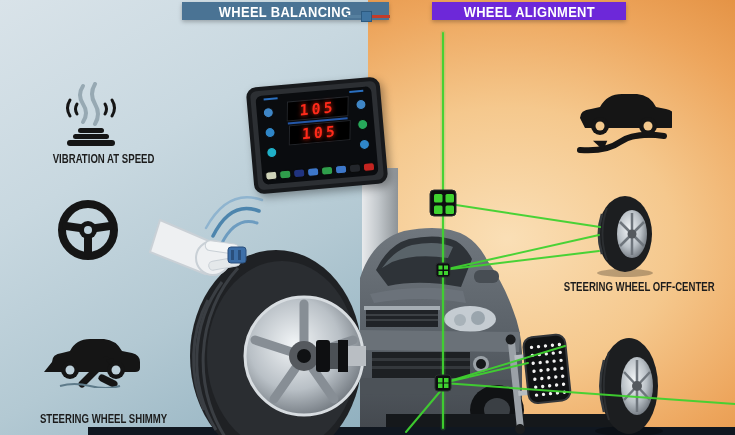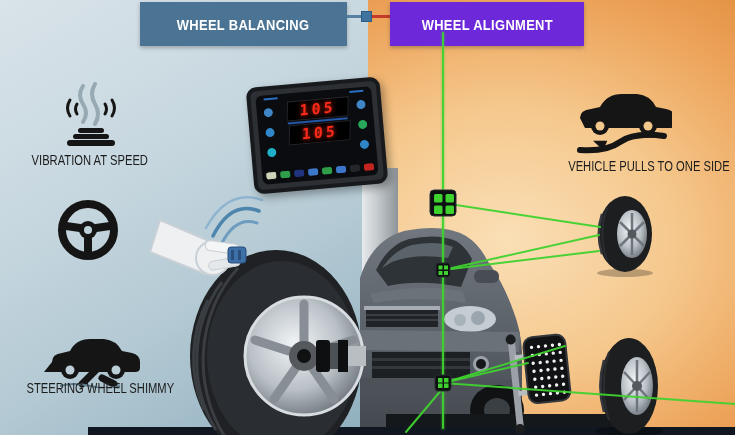--- a/index.html
+++ b/index.html
@@ -2,29 +2,29 @@
 <html><head>
 <meta charset="utf-8">
 <style>
   html,body{margin:0;padding:0;background:#444;}
   .stage{position:relative;width:735px;height:435px;overflow:hidden;
          font-family:"Liberation Sans",sans-serif;-webkit-font-smoothing:antialiased;}
   .bg-left{position:absolute;left:0;top:0;width:368px;height:435px;
     background:linear-gradient(150deg,#d9e3e9 0%,#c8d8e0 35%,#b3c9d3 65%,#8fafbe 100%);}
   .bg-right{position:absolute;left:368px;top:0;width:367px;height:435px;
     background:radial-gradient(ellipse 420px 330px at 38% 55%,#fadfb6 0%,#f5c88d 40%,#eda55c 72%,#e08a3a 100%);}
-  .hdr{position:absolute;top:2px;height:44px;display:flex;align-items:center;justify-content:center;
-       box-shadow:0 2px 4px rgba(0,0,0,.25);}
+  .hdr{position:absolute;top:2px;height:18px;display:flex;align-items:center;justify-content:center;
+       box-shadow:0 2px 4px rgba(0,0,0,.25);margin-left:42px;}
   .hdr span{color:#fff;font-weight:bold;font-size:15px;letter-spacing:.4px;transform:scaleX(.86);white-space:nowrap;}
   .hdr-blue{left:140px;width:207px;background:#4a7394;}
   .hdr-red{left:390px;width:194px;background:#6d28d9;}
   .conn-a{position:absolute;left:347px;top:15px;width:19px;height:3px;background:#56809f;}
   .conn-b{position:absolute;left:366px;top:15px;width:24px;height:3px;background:#c43b29;}
   .conn-node{position:absolute;left:361px;top:11px;width:9px;height:9px;background:#3f74a0;border:1px solid #2c5a80;}
-  .cap{position:absolute;font-weight:normal;font-size:14px;color:#1c1c1c;text-align:left;white-space:nowrap;}
+  .cap{position:absolute;font-weight:bold;font-size:12px;color:#1c1c1c;text-align:right;white-space:nowrap;}
   .cap span{display:inline-block;transform:scaleX(.8);}
   .icon{position:absolute;}
   .scene{position:absolute;left:0;top:0;z-index:2;}
   .laser{position:absolute;left:0;top:0;z-index:5;}
   
   .console{position:absolute;left:250px;top:82px;width:126px;height:99px;z-index:3;
     transform:rotate(-5deg);background:#2c2f33;border:4px solid #17191c;border-radius:10px;
     box-shadow:3px 4px 8px rgba(0,0,0,.35);}
   .screen{position:absolute;left:5px;top:5px;right:5px;bottom:5px;background:#0a0c0f;border-radius:6px;}
   .seg{position:absolute;left:30px;width:60px;height:18px;background:#000;border:1px solid #23262b;
@@ -260,36 +260,36 @@
       <circle cx="26" cy="42" r="4.5" fill="#bccfd9"></circle>
     <circle cx="72" cy="42" r="9" fill="#151515"></circle>
       <circle cx="72" cy="42" r="4.5" fill="#bccfd9"></circle>
     <g stroke="#151515" stroke-width="7" stroke-linecap="round">
       <path d="M38,56 L62,32"></path>
         <path d="M58,50 L70,56"></path>
     </g>
     <path d="M62,32 l8,-2 -3,8 Z" fill="#151515"></path>
     <path d="M16,58 q14,-4 30,0 q16,4 30,0" stroke="#5e7b8a" stroke-width="2" fill="none"></path>
   </svg>
-  <div class="cap" style="left:8px;top:380px;width:175px;">
+  <div class="cap" style="left:8px;top:412px;width:175px;">
     <span>STEERING WHEEL SHIMMY</span>
   </div>
 
   <svg class="icon" style="left:568px;top:86px;" width="104" height="68" viewBox="0 0 104 68">
     <path d="M12,32 q0,-8 11,-9 l9,-2 q7,-13 22,-13 l15,0 q13,1 19,13 l10,2 q9,2 9,9 l0,6 q0,4 -5,4 l-85,0 Z" fill="#151515"></path>
     <circle cx="32" cy="40" r="9" fill="#151515"></circle>
       <circle cx="32" cy="40" r="4.5" fill="#f3c88d"></circle>
     <circle cx="80" cy="40" r="9" fill="#151515"></circle>
       <circle cx="80" cy="40" r="4.5" fill="#f3c88d"></circle>
     <path d="M96,50 q-30,-4 -44,6 q-14,10 -40,8" stroke="#151515" stroke-width="6" fill="none" stroke-linecap="round"></path>
     <path d="M24,56 l14,-3 -2,10 Z" fill="#151515" transform="rotate(12 30 60)"></path>
     <path d="M60,52 L92,50" stroke="#151515" stroke-width="2"></path>
   </svg>
-  <div class="cap" style="left:548px;top:158px;width:175px;">
-    <span>VEHICLE PULLS TO ONE SIDE</span>
+  <div class="cap" style="left:545px;top:280px;width:185px;">
+    <span>STEERING WHEEL OFF-CENTER</span>
   </div>
 
   <div class="console">
     <div class="screen">
       <div class="bluebar" style="left:8px;top:3px;width:14px;"></div>
       <div class="bluebar" style="right:8px;top:3px;width:14px;"></div>
       <div class="seg seg1">105</div>
       <div class="bluebar" style="left:30px;top:28.5px;width:60px;background:#2457a8;"></div>
       <div class="seg seg2">105</div>
       <div class="knob" style="left:6px;top:12px;background:#3f86c6;"></div>

